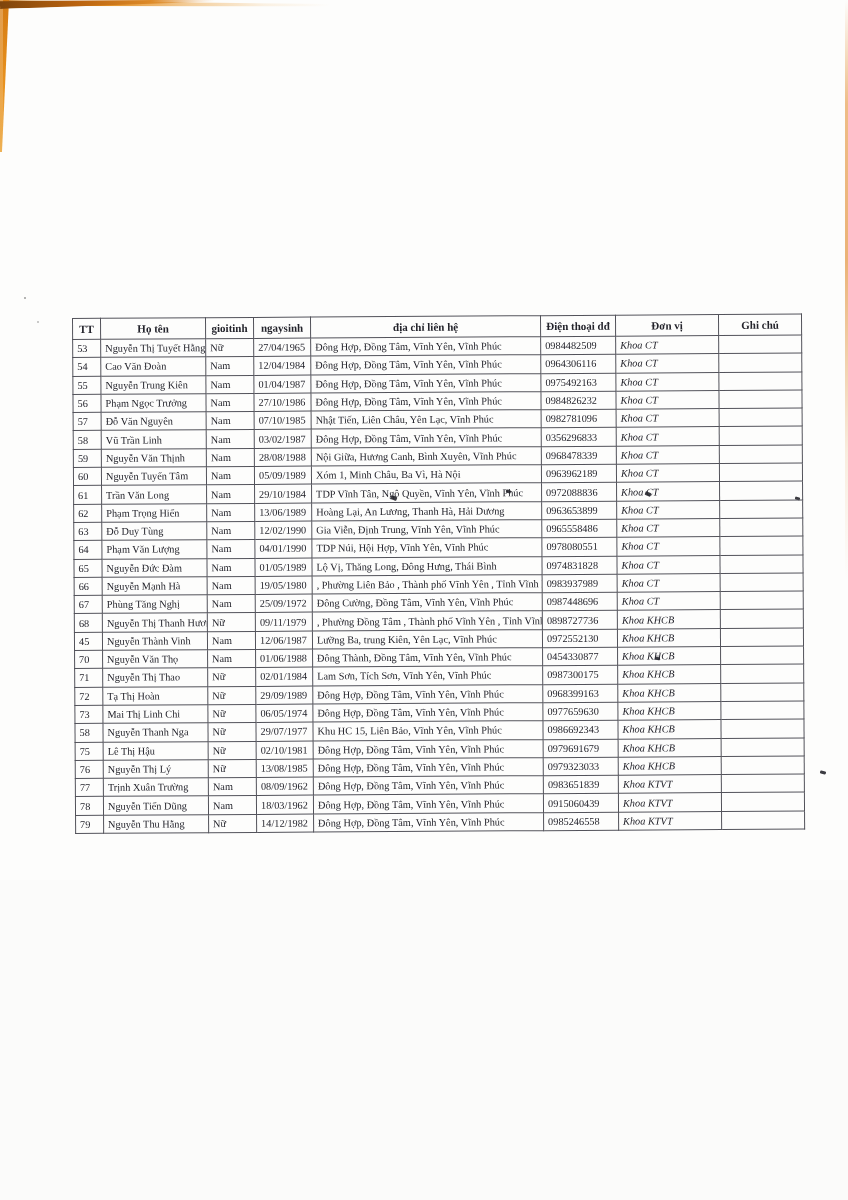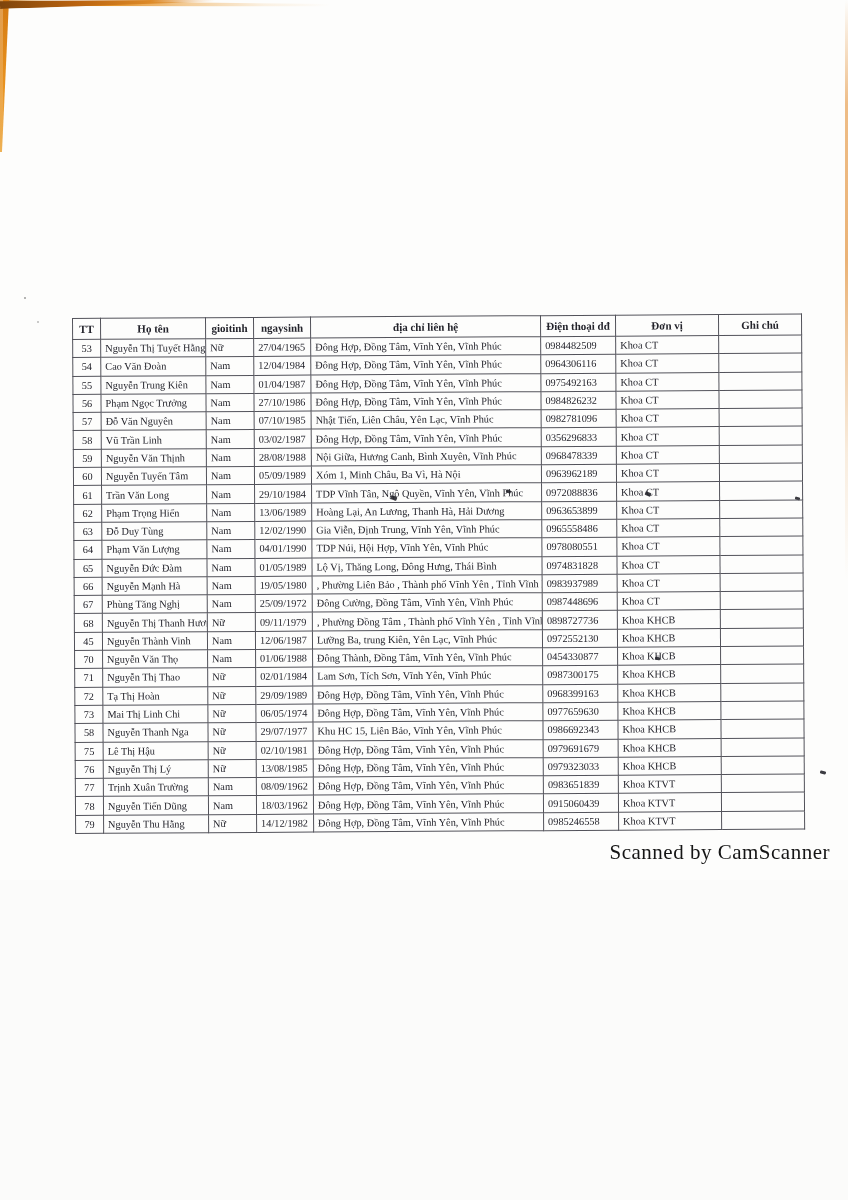--- a/index.html
+++ b/index.html
@@ -24,25 +24,25 @@
 
   
   .speck{position:absolute;background:#3c3c42;border-radius:1px;pointer-events:none;}
 
   
   .doc-table-wrap{position:absolute;left:72px;top:318px;transform:rotate(-.35deg);transform-origin:left top;}
   table.doc{border-collapse:collapse;table-layout:fixed;width:729px;color:#23232b;}
   table.doc th,table.doc td{border:1px solid #53535b;overflow:hidden;white-space:nowrap;}
   table.doc th{font-size:11px;font-weight:bold;text-align:center;height:20px;padding:0 2px;}
   table.doc td{font-size:10.3px;height:17.3px;padding:0 4px;}
-  td.col-tt{text-align:center;padding:0 1px;font-size:10.5px;}
+  td.col-tt{padding:0 1px;font-size:10.5px;}
   td.col-dob{font-size:10px;padding:0 2px;border-radius:8px;}
   td.col-address{font-size:10px;}
   td.col-phone{font-size:10.4px;}
-  td.col-unit{font-size:10.4px;}
+  td.col-unit{font-size:10.4px;font-style:italic;}
 
   .watermark{position:absolute;right:18px;bottom:15px;font-size:21px;color:#151515;
     font-family:"Liberation Serif",serif;letter-spacing:.5px;}
 </style>
 </head>
 <body>
 
 <div class="photo">
 
   <div class="edge edge-top"></div>
@@ -352,14 +352,13 @@
             <td class="col-dob">14/12/1982</td>
             <td class="col-address">Đông Hợp, Đồng Tâm, Vĩnh Yên, Vĩnh Phúc</td>
             <td class="col-phone">0985246558</td>
             <td class="col-unit">Khoa KTVT</td>
             <td class="col-note"></td>
           </tr>
         </tbody>
     </table>
   </div>
 
-  <div class="watermark">Scanned by CamScanner</div>
 </div>
 
 </body></html>

